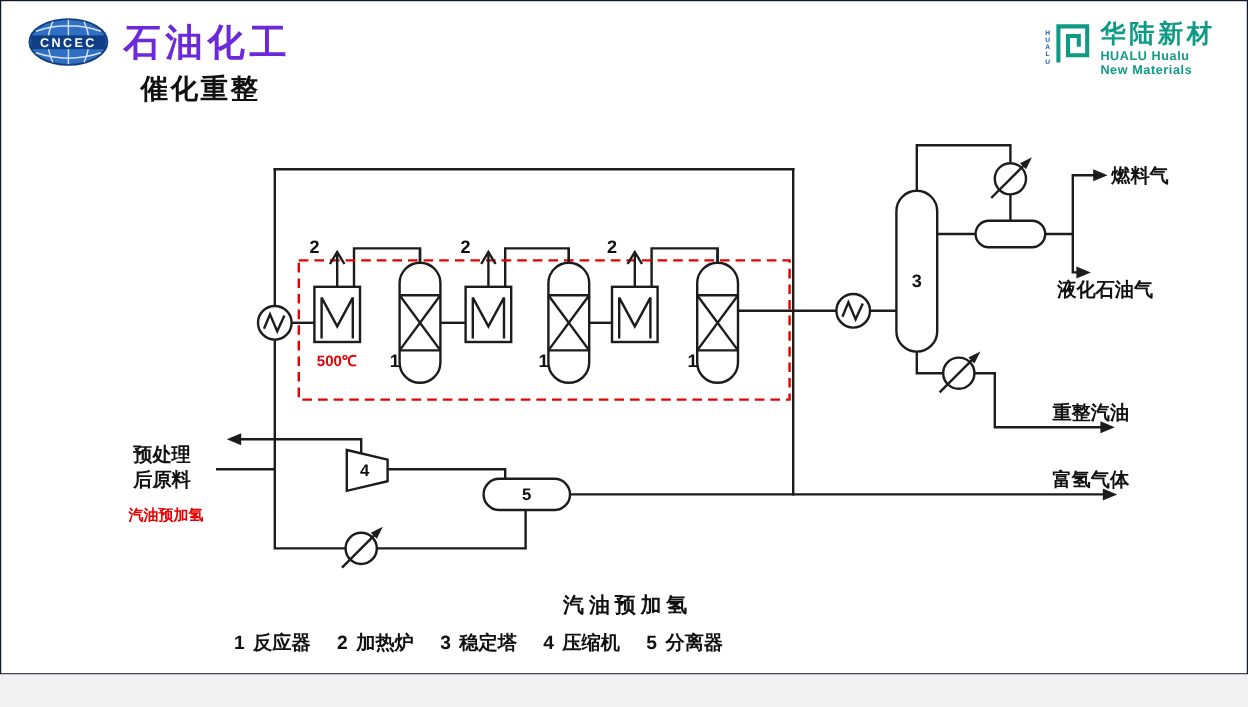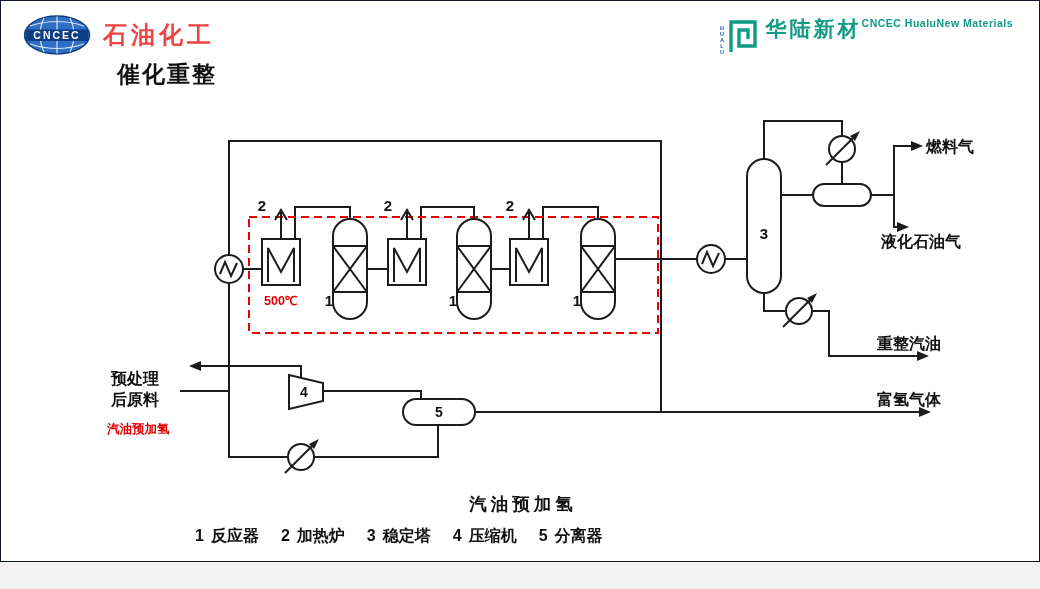--- a/index.html
+++ b/index.html
@@ -9,28 +9,28 @@
     background:#ffffff;
     border:1px solid #0f172a;
     box-sizing:border-box;
     font-family:"Liberation Sans",sans-serif;
     overflow:hidden;
   }
   
   .brand-left{position:absolute;left:22px;top:14px;display:flex;align-items:center;gap:12px;}
   .brand-title{
     font-family:Liberation Sans, sans-serif;
-    font-size:24px;font-weight:900;color:#ef4444;letter-spacing:4px;line-height:1;
+    font-size:31px;font-weight:900;color:#6d28d9;letter-spacing:4px;line-height:1;
   }
   .page-title{
     position:absolute;left:116px;top:58px;
     font-size:23px;font-weight:600;color:#111;letter-spacing:2px;
   }
   .brand-right{position:absolute;right:26px;top:16px;display:flex;align-items:flex-start;gap:8px;}
-  .hualu-text{display:flex;flex-direction:row;line-height:1.15;}
+  .hualu-text{display:flex;flex-direction:column;line-height:1.15;}
   .hualu-name{font-size:21px;font-weight:800;color:#0f9a86;letter-spacing:3px;}
   .hualu-sub{font-size:10.5px;font-weight:700;color:#0f9a86;letter-spacing:.5px;}
   
   .diagram-svg{position:absolute;left:0;top:0;width:1040px;height:589px;}
   .pline{stroke:#1c1c1c;stroke-width:2;fill:none;stroke-linecap:square;}
   .sym{stroke:#1c1c1c;stroke-width:2;fill:#ffffff;}
   .symline{stroke:#1c1c1c;stroke-width:2;fill:none;}
   .ah{fill:#1c1c1c;stroke:none;}
   .dashbox{stroke:#e60000;stroke-width:2;fill:none;stroke-dasharray:8 5;}
   text{font-family:"Liberation Sans",sans-serif;}
@@ -67,21 +67,21 @@
 
   <div class="page-title">催化重整</div>
 
   <div class="brand-right">
     <svg width="40" height="40" viewBox="0 0 40 40">
       <text class="vtext" x="4" y="8" font-size="5.5" fill="#1557a8" font-weight="bold">HUALU</text>
       <path d="M 13,35 L 13,5 L 37,5 L 37,29 L 21,29 L 21,13 L 30,13 L 30,22" stroke="#0f9a86" stroke-width="3.4" fill="none"></path>
     </svg>
     <div class="hualu-text">
       <div class="hualu-name">华陆新材</div>
-      <div class="hualu-sub">CNCEC Hualu</div>
+      <div class="hualu-sub">HUALU Hualu</div>
       <div class="hualu-sub">New Materials</div>
     </div>
   </div>
 
   <svg class="diagram-svg" viewBox="0 0 1040 589">
     <defs>
 
       <g id="furnace">
         <line class="symline" x1="0" y1="-23" x2="0" y2="-50"></line>
         <polyline class="symline" points="-6,-42 0,-52 6,-42"></polyline>

